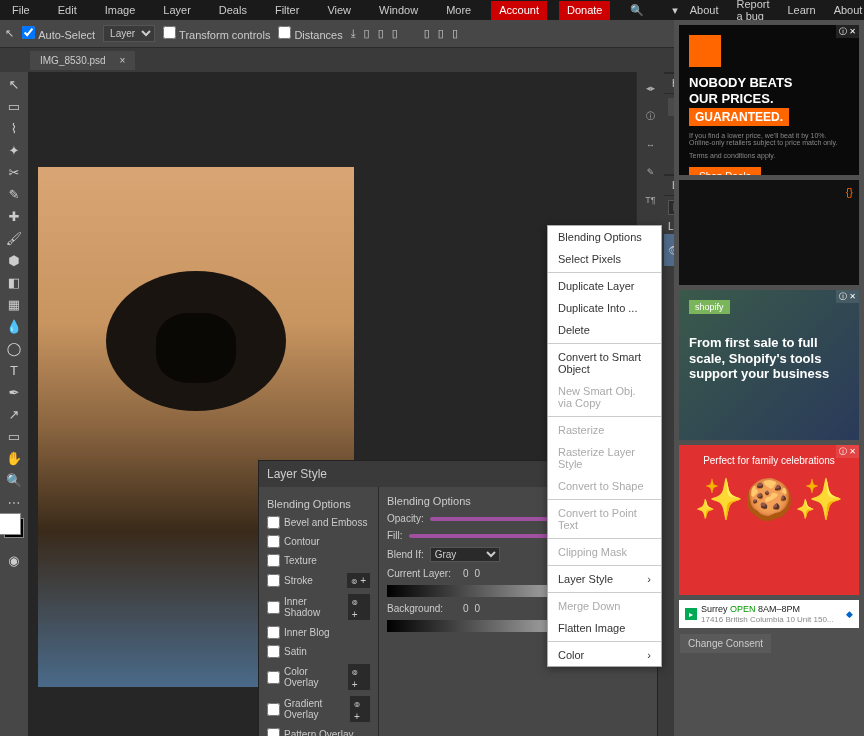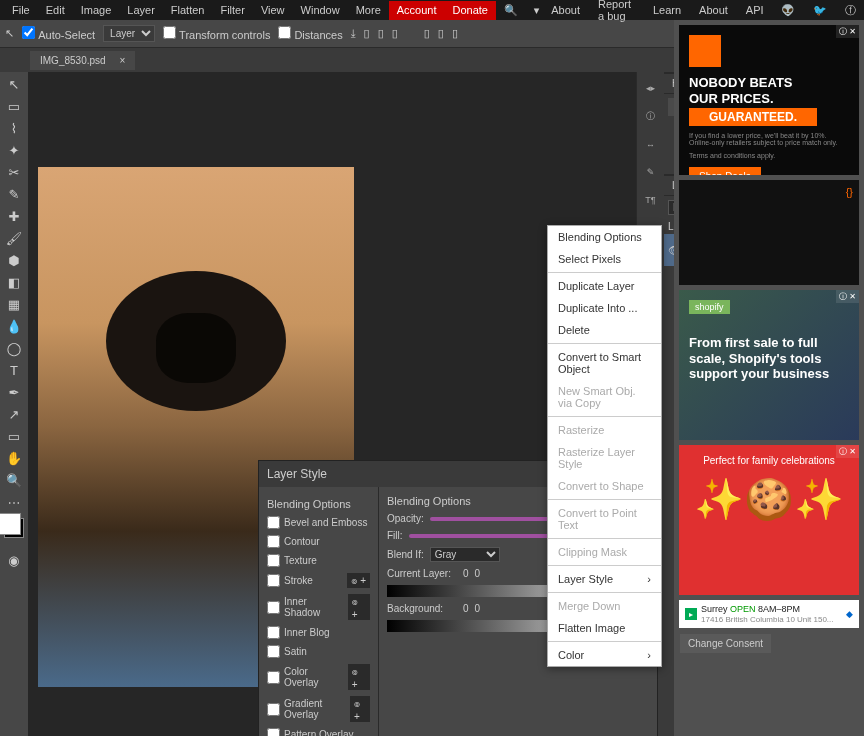--- a/index.html
+++ b/index.html
@@ -1,18 +1,18 @@
 <!DOCTYPE html>
 <html><head>
 <meta charset="utf-8">
 <style>
 *{margin:0;padding:0;box-sizing:border-box;font-family:Arial,sans-serif}
 body{background:#474747;width:864px;height:736px;overflow:hidden;color:#ccc;font-size:11px;position:relative}
 .topbar{height:20px;background:#1a1a1a;display:flex;align-items:center;padding:0 4px}
-.menu{display:flex;gap:0}
+.menu{display:flex;gap:12px}
 .menu span{padding:3px 8px;cursor:pointer}
 .menu .account{background:#c00;color:#fff}
 .menu .donate{background:#c00;color:#fff}
 .topbar-right{margin-left:auto;display:flex;align-items:center;gap:10px}
 .topbar-right span{padding:3px 4px}
 .optbar{height:28px;background:#474747;border-bottom:1px solid #2a2a2a;display:flex;align-items:center;padding:0 5px;gap:8px}
 .optbar input[type=checkbox]{margin-right:3px}
 .optbar select{background:#3a3a3a;color:#ccc;border:1px solid #555;font-size:10px;padding:1px 2px}
 .tabbar{height:24px;background:#3a3a3a;display:flex;align-items:center;padding-left:30px}
 .tab{background:#474747;padding:4px 10px;font-size:10px;display:flex;align-items:center;gap:14px}
@@ -59,21 +59,21 @@
 .slider{flex:1;height:4px;background:#a050a0;position:relative;border-radius:2px}
 .slider .knob{position:absolute;right:0;top:-4px;width:12px;height:12px;background:#ddd;border-radius:50%;border:1px solid #666}
 .chk{display:inline-flex;align-items:center;gap:3px}
 .chk input{accent-color:#a050a0}
 .gradient-bar{height:12px;background:linear-gradient(90deg,#000,#fff);flex:1}
 .adscol{position:absolute;right:0;top:20px;width:190px;background:#505050;height:716px}
 .ad{width:180px;margin:5px;background:#000;color:#fff;position:relative;overflow:hidden}
 .ad1{height:150px;background:#0a0a0a;padding:10px}
 .ad1 .logo{width:32px;height:32px;background:#f60;margin-bottom:8px}
 .ad1 .t1{font-size:13px;font-weight:bold;line-height:1.2}
-.ad1 .g{background:#f60;padding:2px 20px;font-size:12px;font-weight:bold;display:inline-block;margin-top:2px}
+.ad1 .g{background:#f60;padding:2px 6px;font-size:12px;font-weight:bold;display:inline-block;margin-top:2px}
 .ad1 .fine{font-size:7px;color:#888;margin-top:6px}
 .ad1 .btn{background:#f60;padding:4px 10px;font-size:10px;display:inline-block;margin-top:8px}
 .ad2{height:105px;background:#111}
 .ad3{height:150px;background:linear-gradient(135deg,#3a5a4a,#2a3a5a);padding:10px}
 .ad3 .sh{background:#7ab55c;font-size:9px;padding:2px 6px;display:inline-block}
 .ad3 .t{font-size:13px;font-weight:bold;margin-top:21px;line-height:1.2}
 .ad4{height:150px;background:#e03030;padding:10px;text-align:center}
 .ad4 .t{font-size:16px;font-family:cursive}
 .ad4 .s{font-size:10px}
 .adinfo{background:#fff;color:#222;padding:4px 6px;font-size:9px;margin:0 5px;display:flex;align-items:center;gap:4px}
@@ -83,21 +83,21 @@
 </style>
 </head>
 <body>
 
 <div class="topbar">
   <div class="menu">
     <span>File</span>
     <span>Edit</span>
     <span>Image</span>
     <span>Layer</span>
-    <span>Flatten</span>
+    <span>Deals</span>
     <span>Filter</span>
     <span>View</span>
     <span>Window</span>
     <span>More</span>
     <span class="account">Account</span>
     <span class="donate">Donate</span>
     <span>🔍</span>
     <span>▾</span>
   </div>
   <div class="topbar-right">

